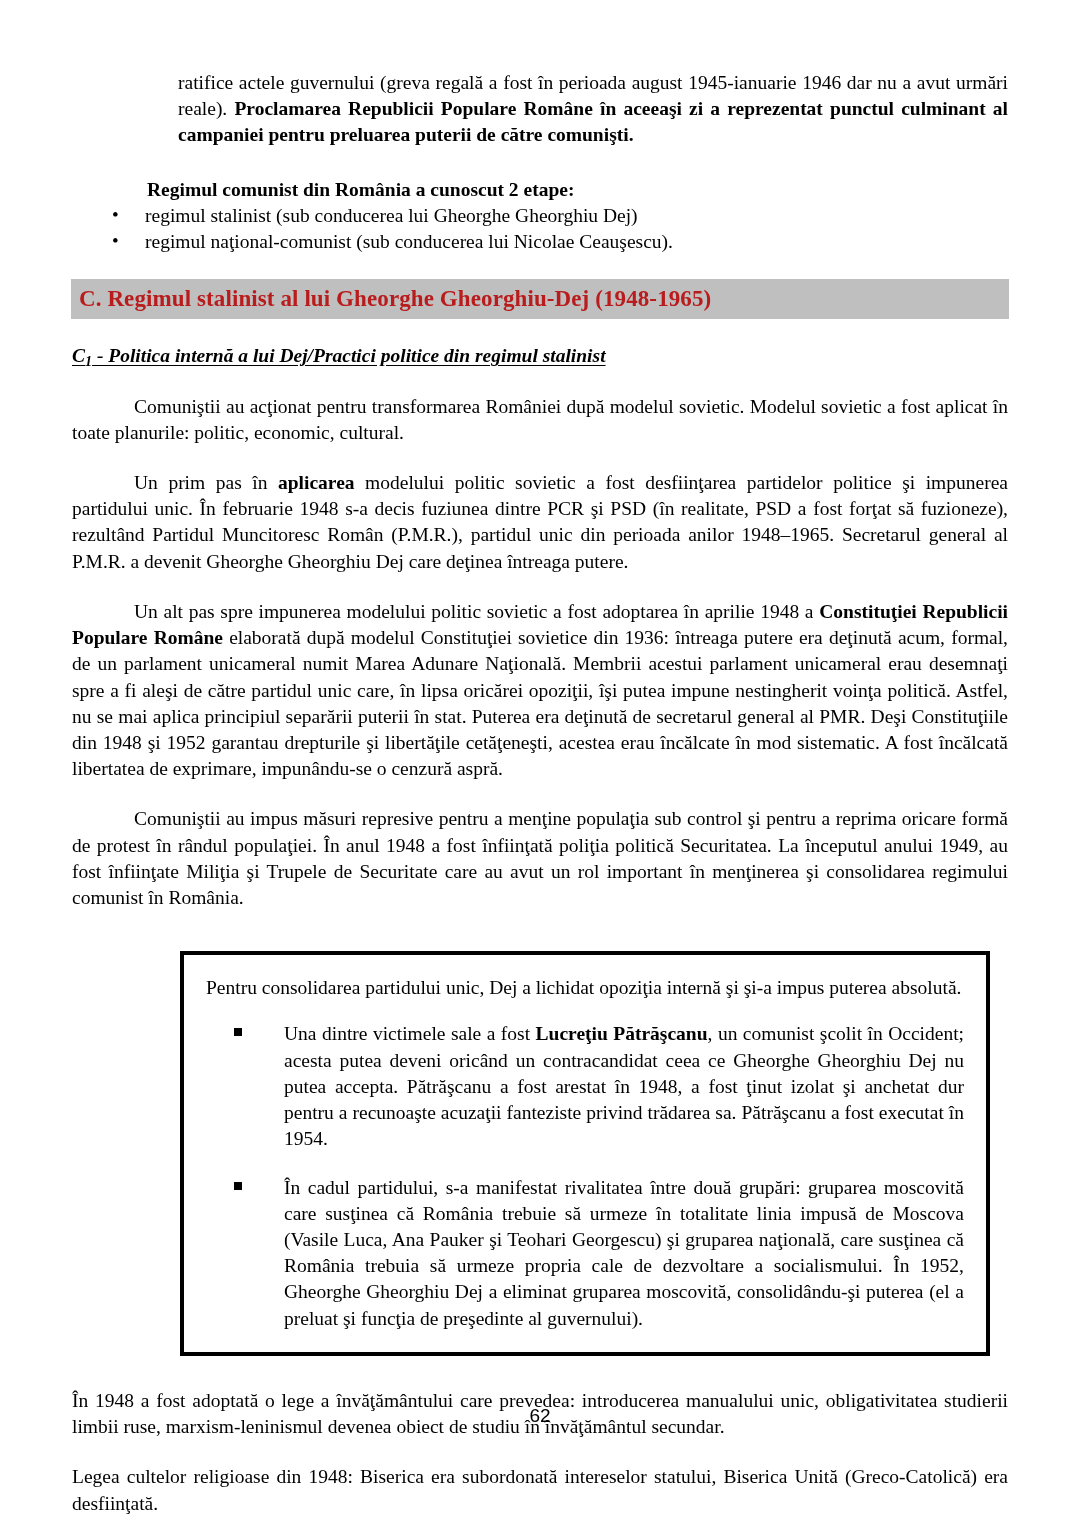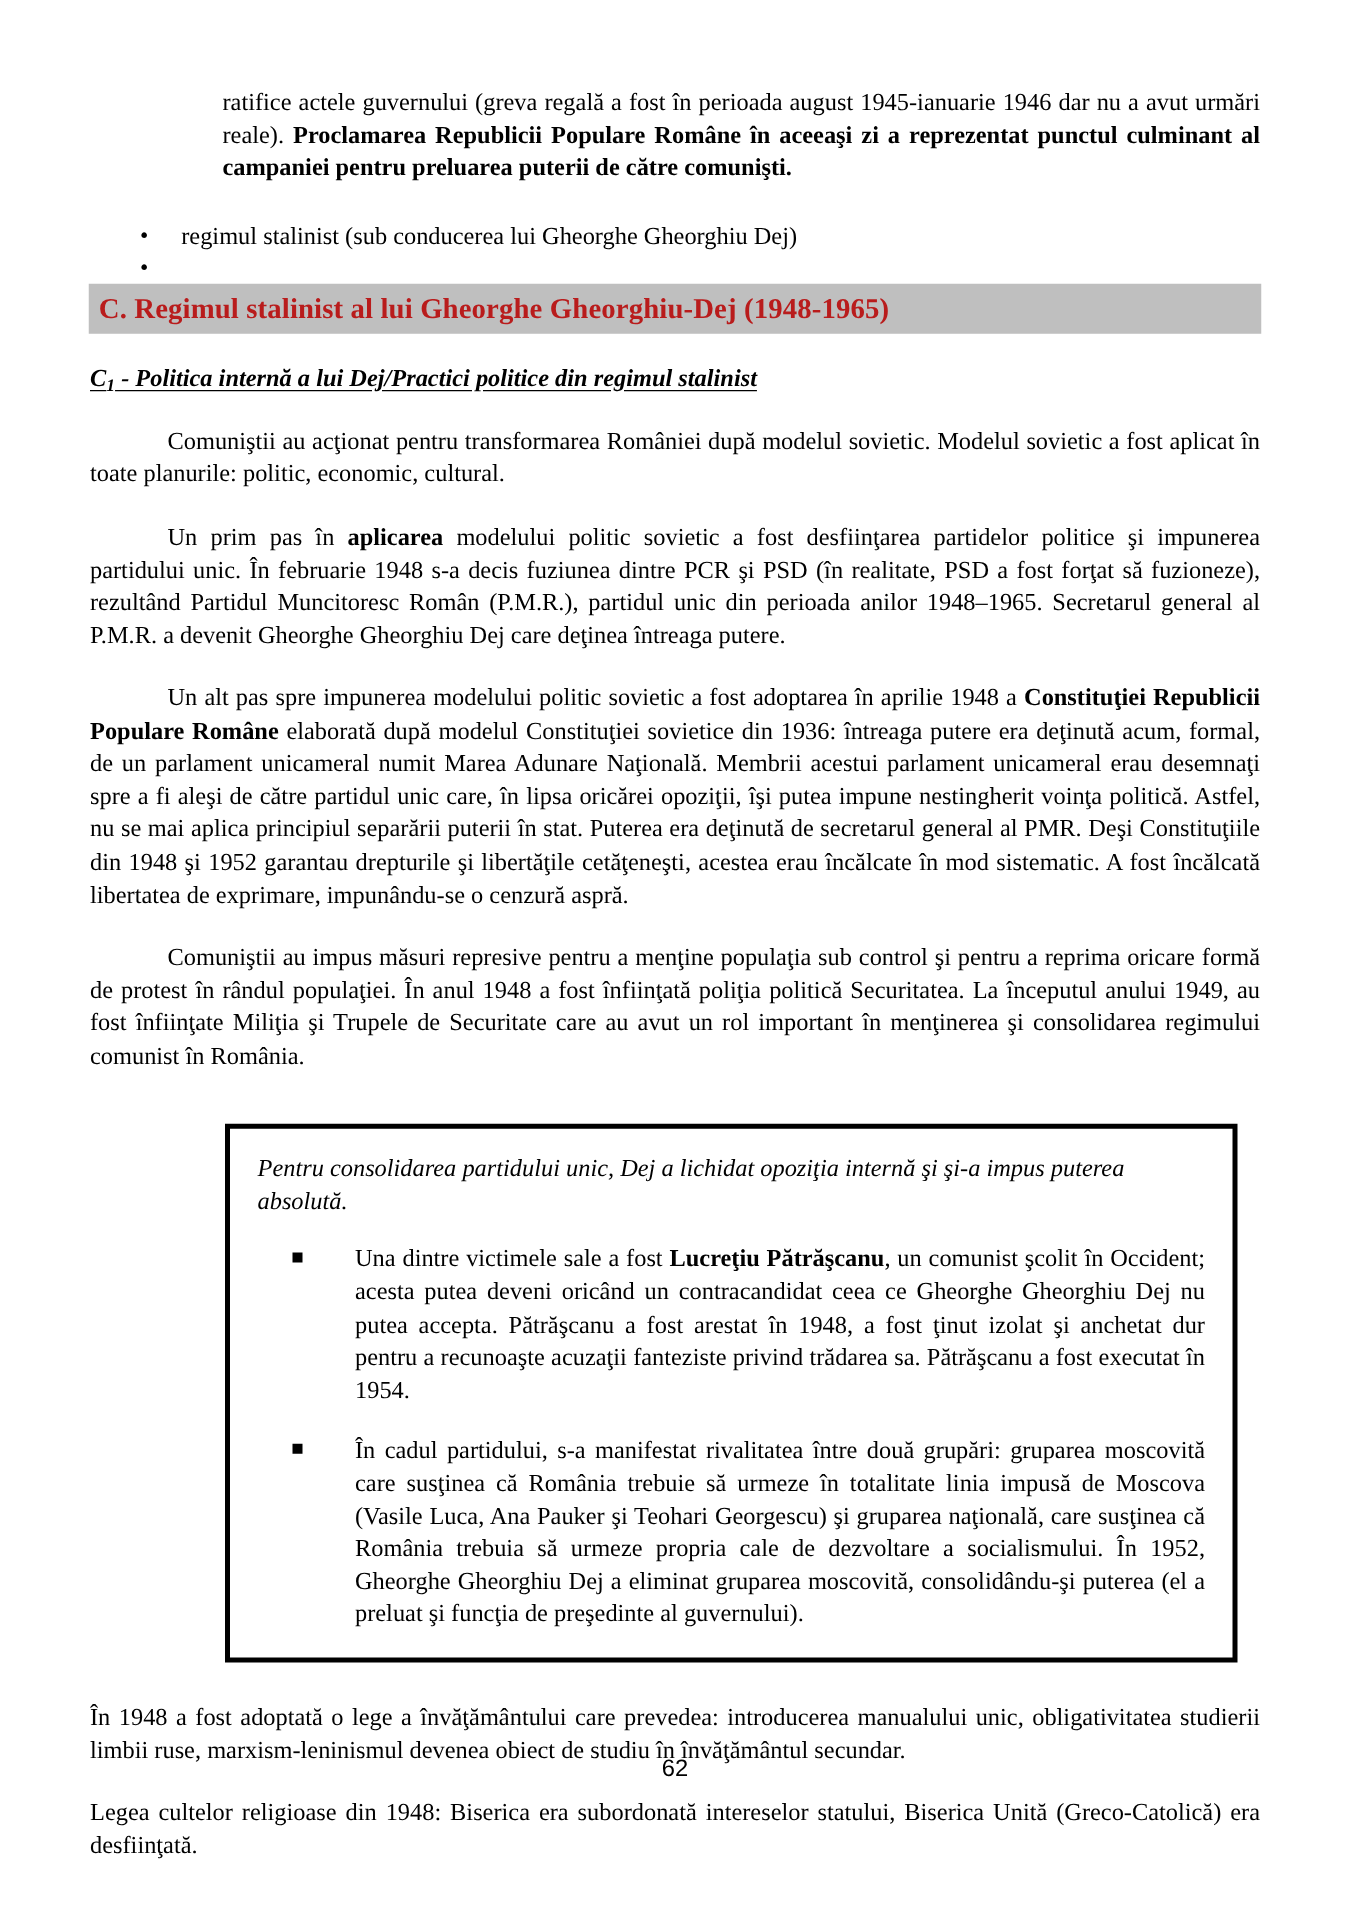--- a/index.html
+++ b/index.html
@@ -117,21 +117,20 @@
     width: 810px;
     box-sizing: border-box;
     padding: 20px 22px 20px 22px;
     background: #ffffff;
   }
   .framed-box .box-lead {
     font-size: 19.5px;
     line-height: 1.345;
     text-align: left;
     margin: 0;
-    font-style: italic;
   }
   ul.square-bullets {
     list-style: none;
     margin: 0;
     padding: 0 0 0 28px;
   }
   ul.square-bullets > li {
     position: relative;
     padding-left: 50px;
     font-size: 19.5px;
@@ -168,28 +167,30 @@
 
 <div class="page">
   <div class="content">
 
     <div class="intro-block">
       <p><span>ratifice actele guvernului (greva regală a fost în perioada august 1945-ianuarie 1946 dar nu a avut urmări reale). </span><b>Proclamarea Republicii Populare Române în aceeaşi zi a reprezentat punctul culminant al campaniei pentru preluarea puterii de către comunişti.</b></p>
     </div>
 
     <div class="spacer-28"></div>
 
+    <p class="etape-head">Regimul comunist din România a cunoscut 2 etape:</p>
 
     <ul class="plain-bullets">
       <li>
         <span class="bullet-dot">•</span>
         <span>regimul stalinist (sub conducerea lui Gheorghe Gheorghiu Dej)</span>
       </li>
       <li>
         <span class="bullet-dot">•</span>
+        <span>regimul naţional-comunist (sub conducerea lui Nicolae Ceauşescu).</span>
       </li>
     </ul>
 
     <div class="spacer-24"></div>
 
     <div class="banner">C. Regimul stalinist al lui Gheorghe Gheorghiu-Dej (1948-1965)</div>
 
     <div class="spacer-24"></div>
 
     <div>

